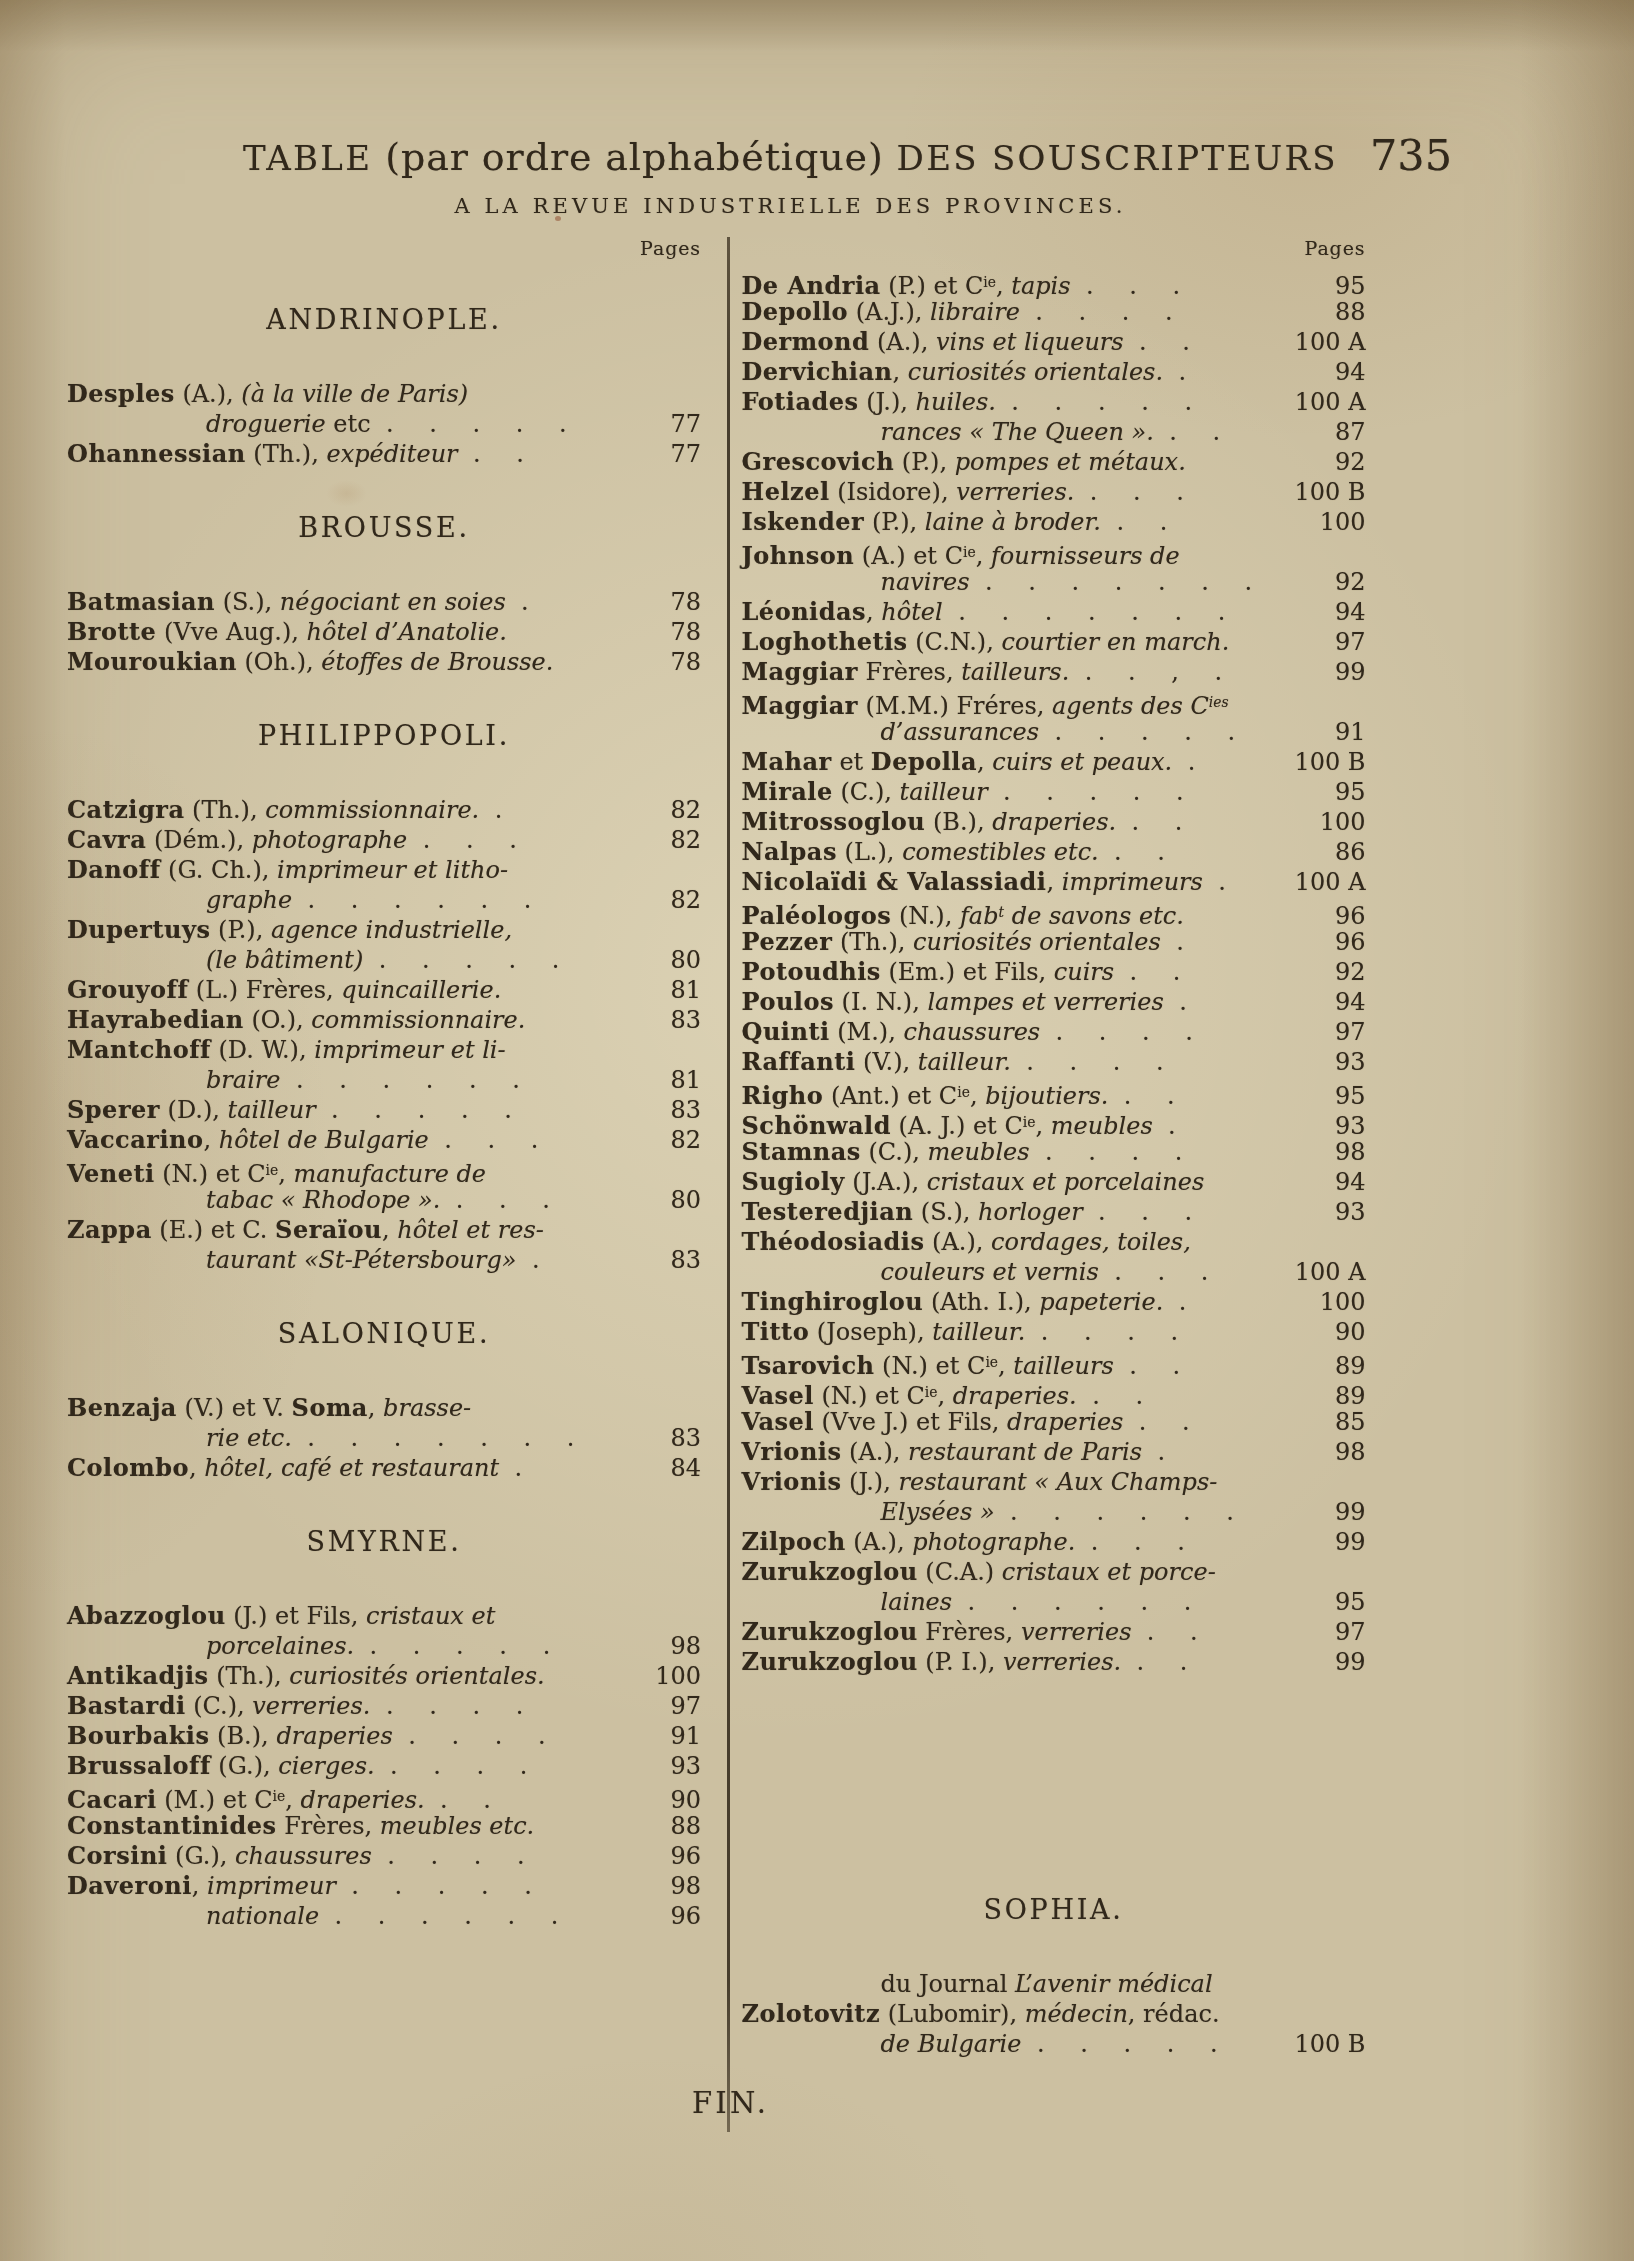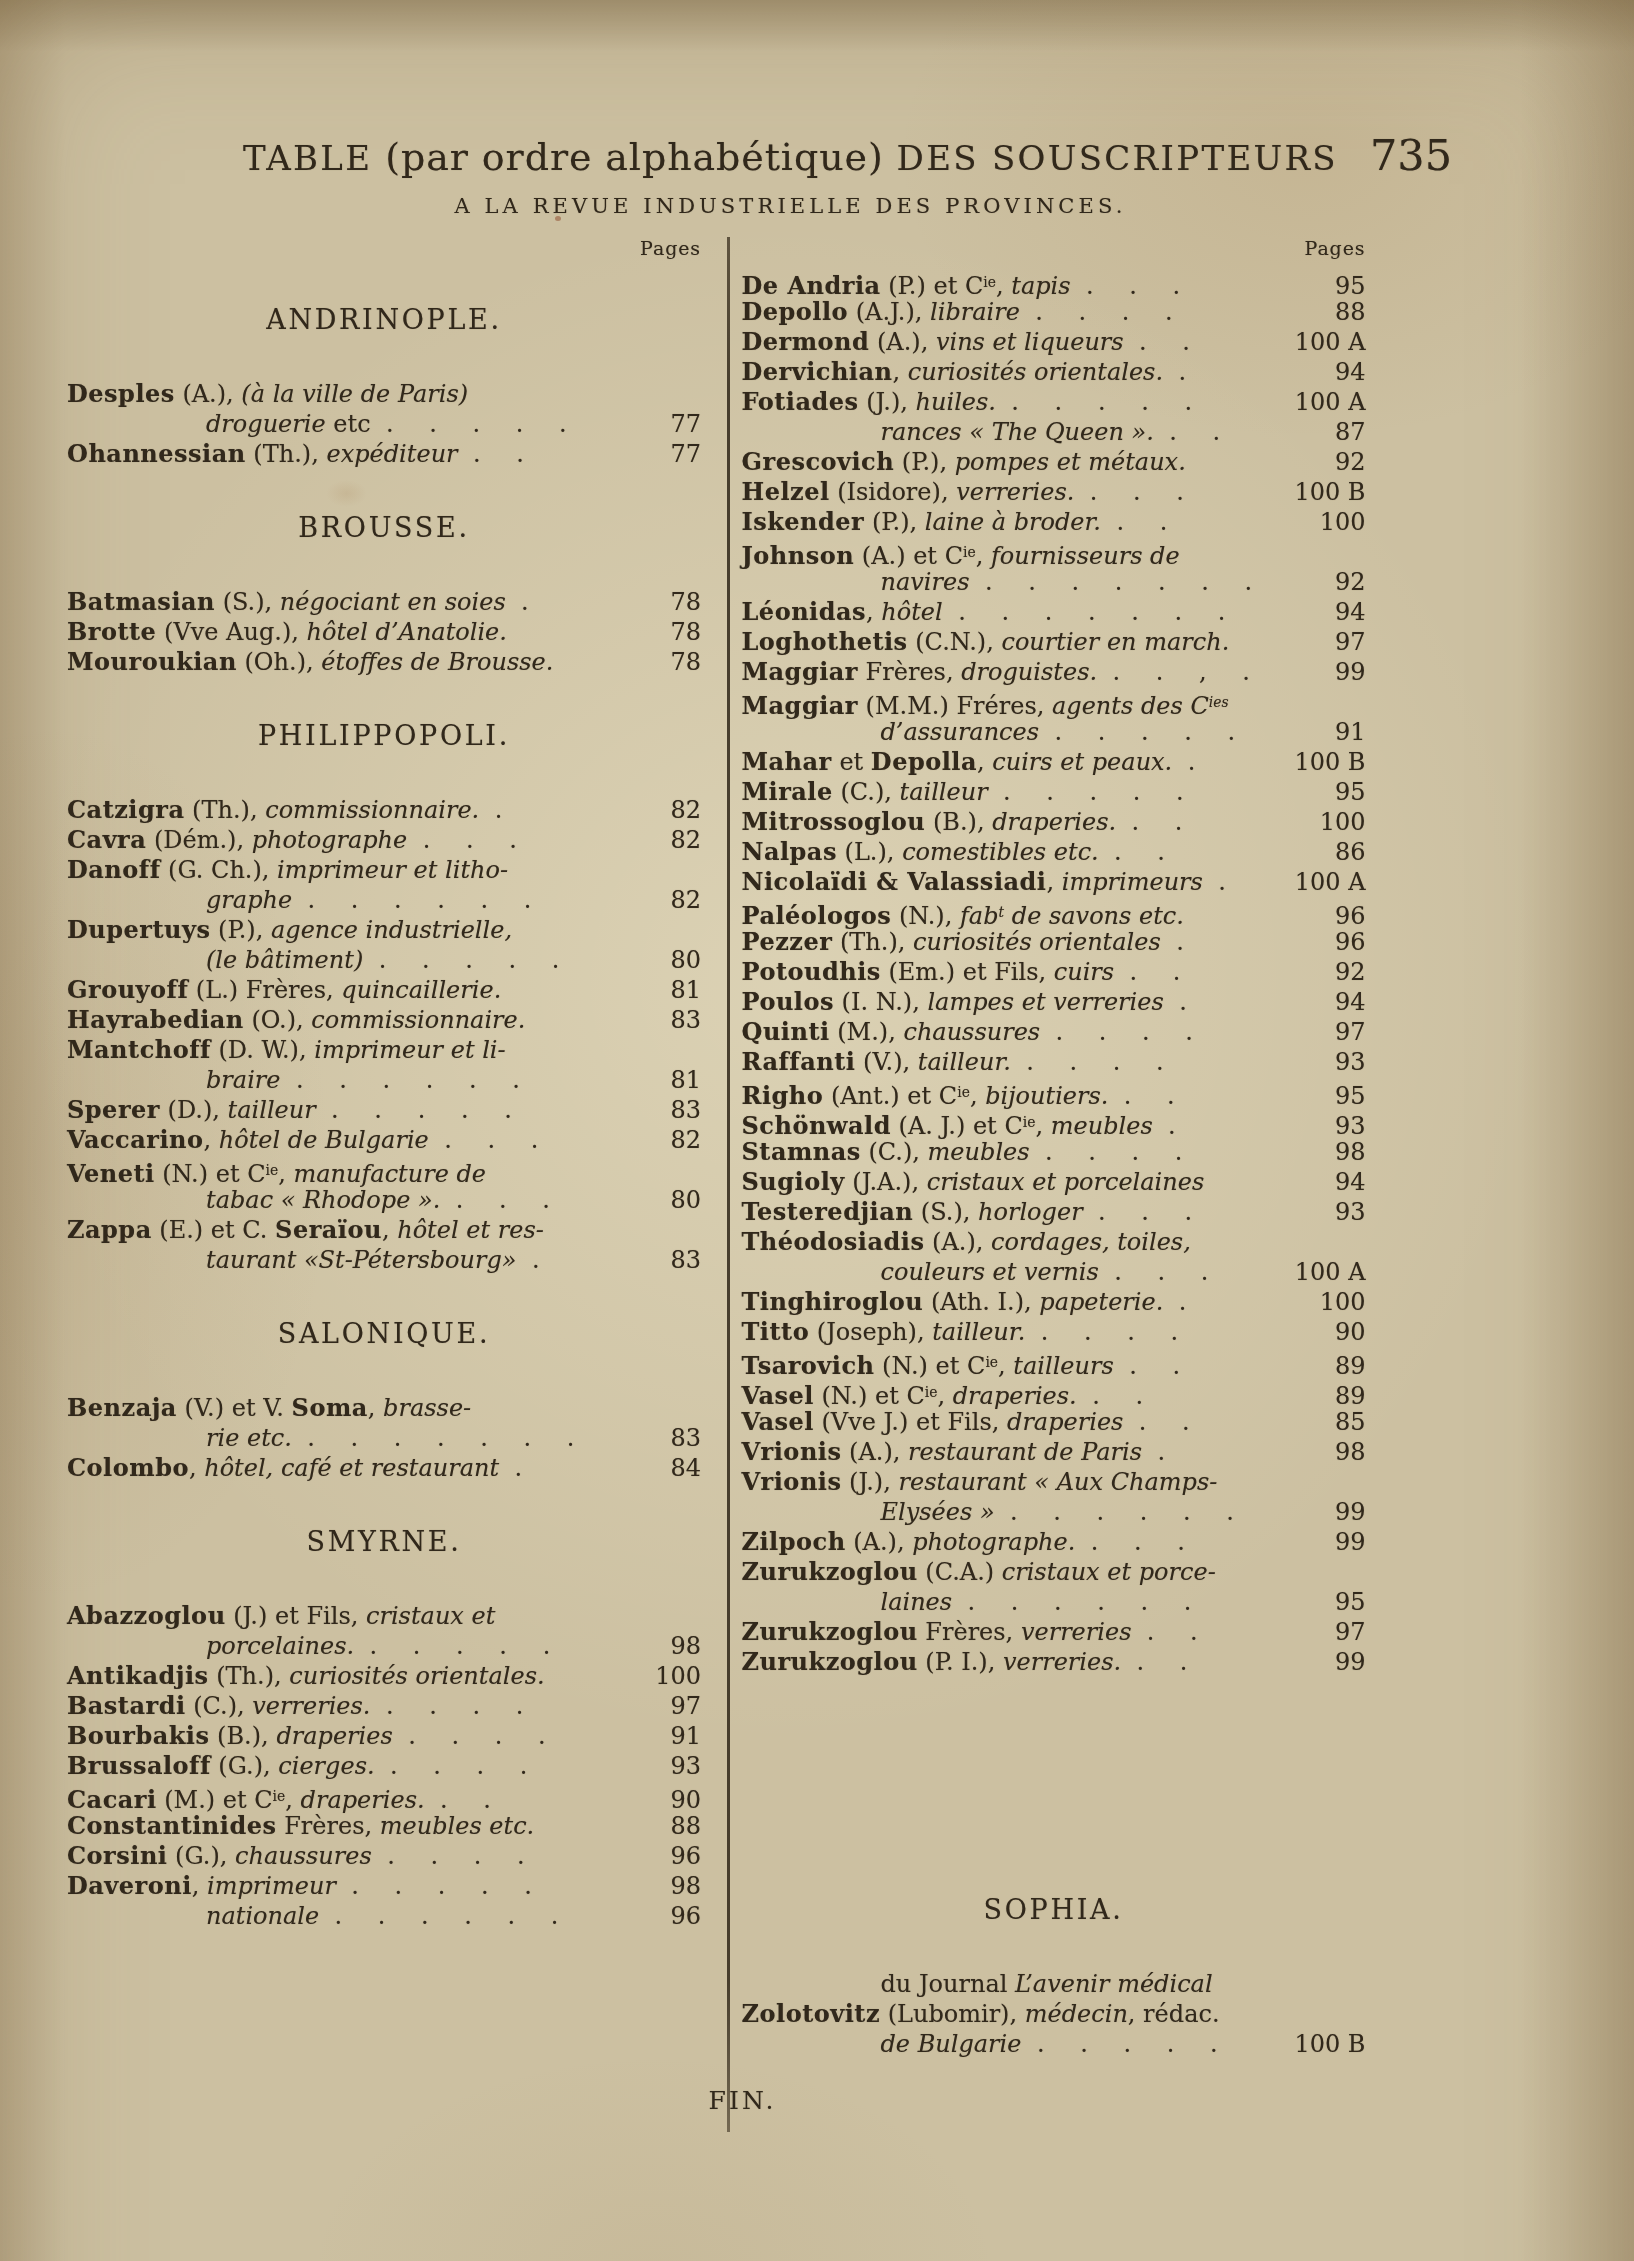--- a/index.html
+++ b/index.html
@@ -49,22 +49,22 @@
   .txt  { white-space:nowrap; flex:none; min-width:0; }
   .ind1 .txt { padding-left:139px; }
   .seg-b { font-weight:bold; letter-spacing:0.5px; }
   .seg-r { }
   .seg-i { font-style:italic; }
   .seg-sup  { font-size:0.58em; vertical-align:0.5em; }
   .seg-isup { font-size:0.58em; vertical-align:0.5em; font-style:italic; }
   .dots { flex:1 1 0; min-width:0; overflow:hidden; white-space:nowrap; word-spacing:28px; padding-left:15.4px; }
   .pagenum { flex:none; min-width:63px; text-align:right; white-space:nowrap; }
 
-  .fin { position:absolute; left:141px; top:2086px; width:1203px; text-align:center;
-         font-size:25px; letter-spacing:3.2px; }
+  .fin { position:absolute; left:129px; top:2086px; width:1203px; text-align:center;
+         font-size:29px; letter-spacing:3.2px; }
 
   .speck { position:absolute; border-radius:50%; background:rgba(104,78,40,0.45); }
   .speck.s1 { left:555px; top:216px;  width:6.3px; height:5.4px; background:rgba(140,70,40,0.5); }
   .speck.s4 { left:326px;  top:480px; width:41px; height:27px; border-radius:50%;
               background:radial-gradient(rgba(150,100,50,0.12), transparent 70%); }
 </style>
 </head>
 <body>
 
 <div class="page">
@@ -402,21 +402,21 @@
           </div>
           <div class="entry">
             <div class="line">
               <span class="txt"><span class="seg-b">Loghothetis</span><span class="seg-r"> (C.N.), </span><span class="seg-i">courtier en march.</span></span>
               <span class="dots"></span>
               <span class="pagenum">97</span>
             </div>
           </div>
           <div class="entry">
             <div class="line">
-              <span class="txt"><span class="seg-b">Maggiar</span><span class="seg-r"> Frères, </span><span class="seg-i">droguistes.</span></span>
+              <span class="txt"><span class="seg-b">Maggiar</span><span class="seg-r"> Frères, </span><span class="seg-i">tailleurs.</span></span>
               <span class="dots">. . , .</span>
               <span class="pagenum">99</span>
             </div>
           </div>
           <div class="entry">
             <div class="line">
               <span class="txt"><span class="seg-b">Maggiar</span><span class="seg-r"> (M.M.) Fréres, </span><span class="seg-i">agents des C</span><span class="seg-isup">ies</span></span>
             </div>
             <div class="line ind1">
               <span class="txt"><span class="seg-i">d’assurances</span></span>

